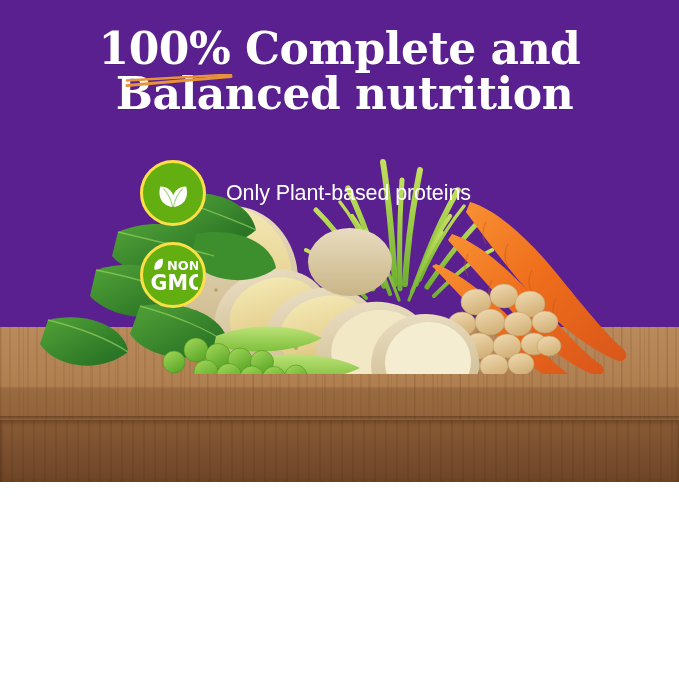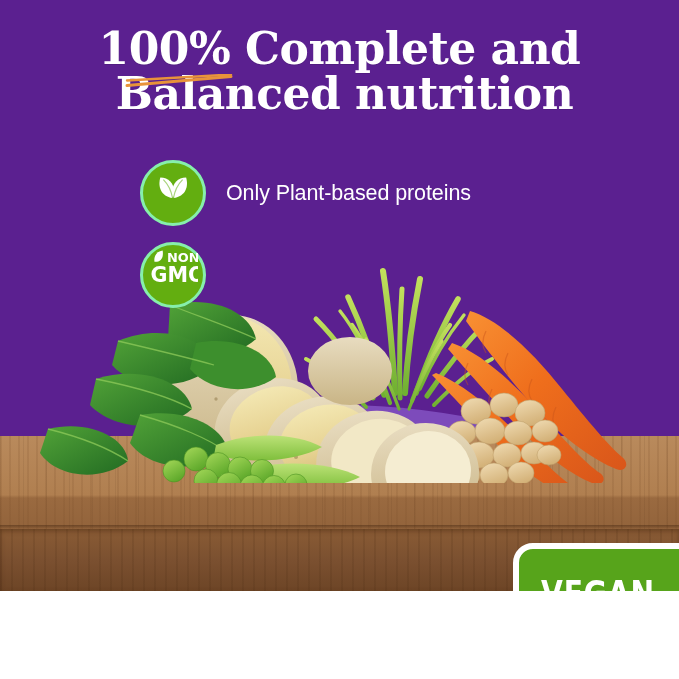--- a/index.html
+++ b/index.html
@@ -3,21 +3,21 @@
 <meta charset="utf-8">
 <style>
   html,body{margin:0;padding:0;}
   body{
     width:679px;height:679px;
     font-family:"Liberation Sans", sans-serif;
     overflow:hidden;
   }
   #banner{
     position:relative;
-    width:679px;height:591px;
+    width:679px;height:482px;
     background:#5B2090;
     overflow:hidden;
   }
 
   
   .swoosh{
     position:absolute;
     left:-12%;
     top:405px;
     width:124%;
@@ -80,23 +80,23 @@
   }
   .benefit{
     display:flex;align-items:center;
     margin-bottom:12px;
     min-height:70px;
   }
   .badge-circle{
     flex:0 0 auto;
     width:66px;height:66px;border-radius:50%;
     background:#63AE10;
-    border:3px solid #86efac;
+    border:3px solid #fde047;
     box-sizing:border-box;
-    display:flex;align-items:flex-start;justify-content:center;
+    display:flex;align-items:center;justify-content:center;
     margin-right:20px;
   }
   .benefit-text{
     color:#ffffff;
     font-size:21.5px;
     font-weight:normal;
     line-height:1.32;
     letter-spacing:-.1px;
     max-width:330px;
   }

